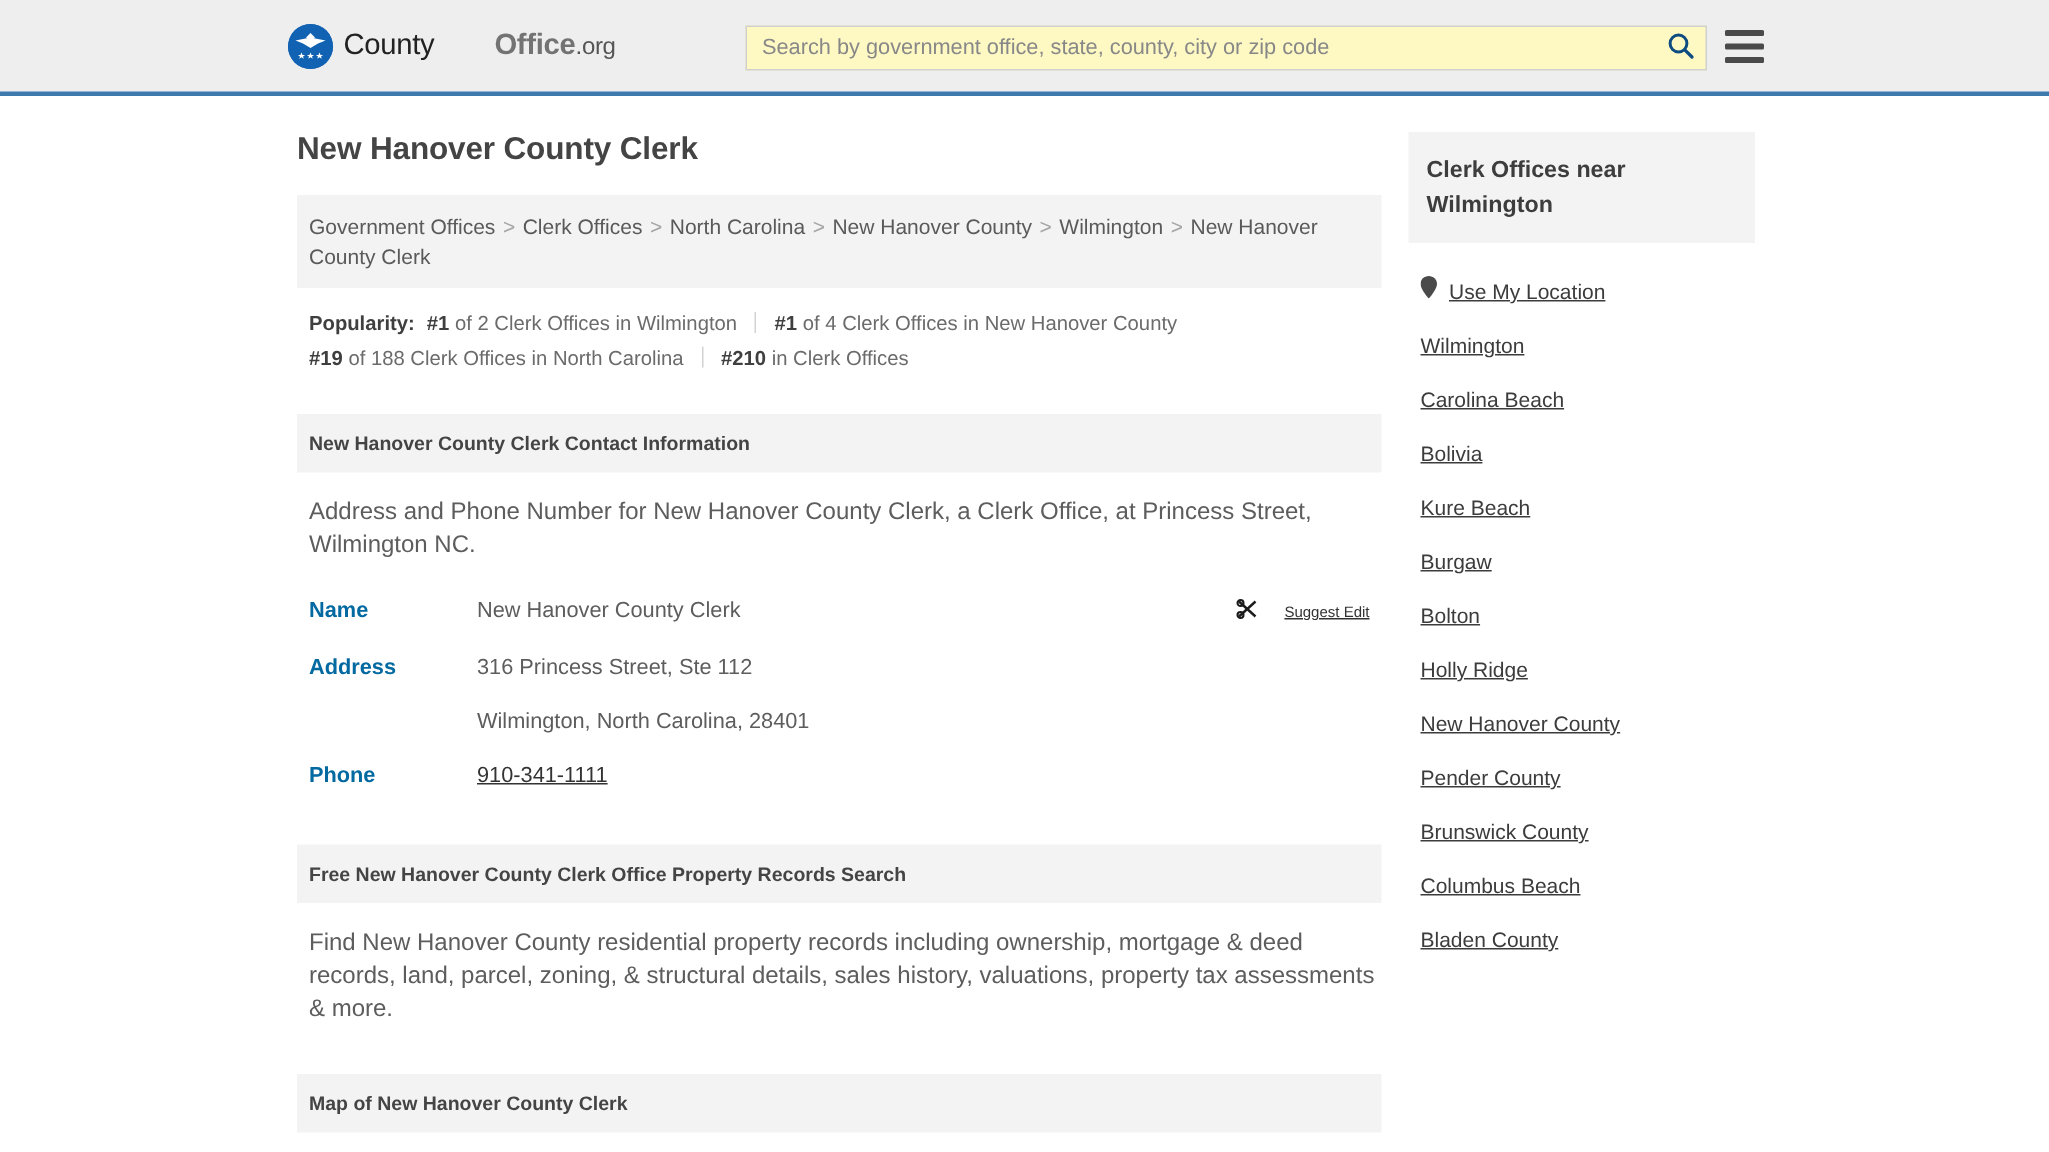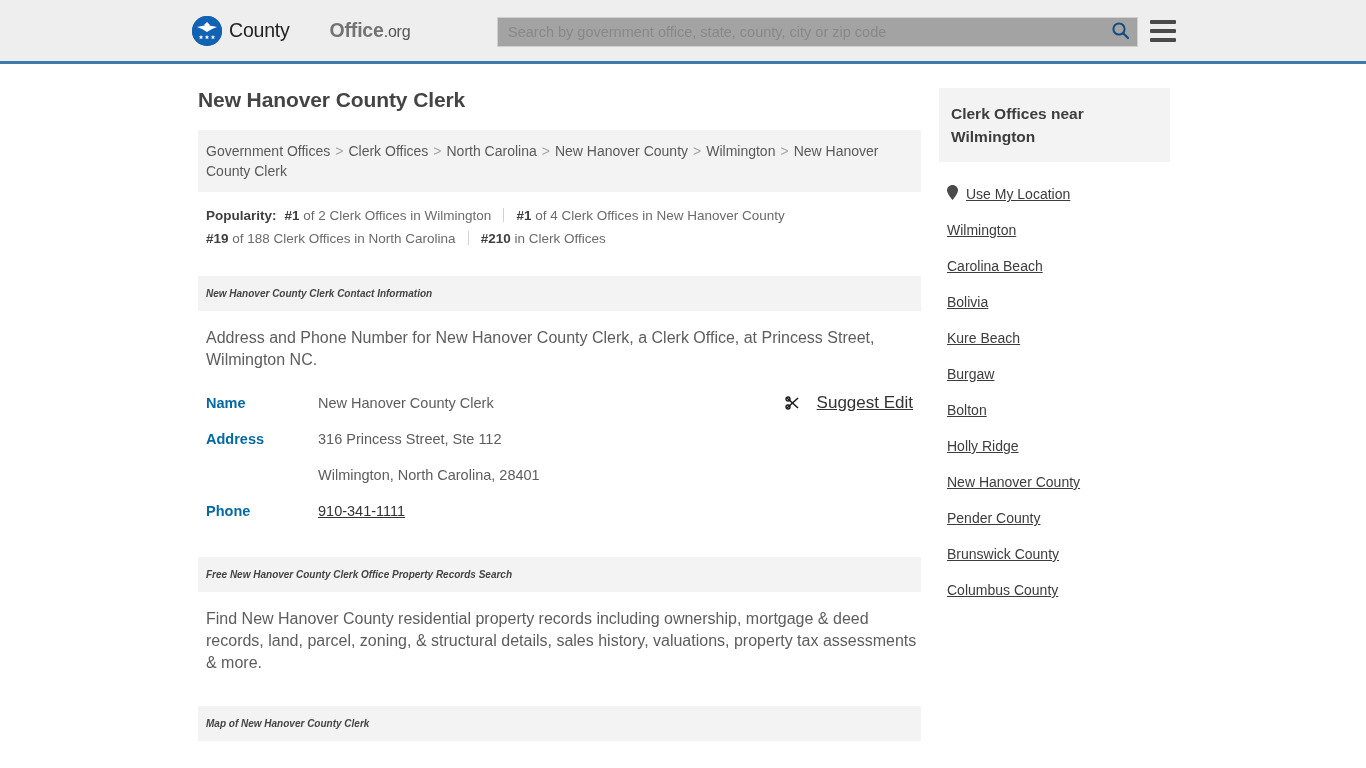--- a/index.html
+++ b/index.html
@@ -45,21 +45,21 @@
   .logo-text .lt-county { color: #222222; }
   .logo-text .lt-office { color: #737373; font-weight: bold; margin-left: 40px; }
   .logo-text .lt-org { color: #555555; font-size: 16px; }
 
   .search-wrap {
     position: absolute;
     left: 497px;
     top: 17px;
     width: 641px;
     height: 30px;
-    background: #a3a3a3;
+    background: #fef9c3;
     border: 1px solid #cfcfcf;
     display: flex;
     align-items: flex-start;
   }
   .search-input {
     flex: 1;
     border: none;
     outline: none;
     background: transparent;
     font-family: "Liberation Sans", sans-serif;
@@ -144,25 +144,24 @@
     display: inline-block;
     border-left: 1px solid #d2d2d2;
     height: 14px;
     margin: 0 12px -2px 12px;
   }
 
   
   .sec-bar {
     background: #f3f3f3;
     padding: 12px 8px;
-    font-size: 10px;
+    font-size: 13px;
     font-weight: bold;
     color: #444444;
     margin-top: 20px;
-    font-style: italic;
   }
   .sec-desc {
     padding: 16px 8px 8px 8px;
     font-size: 16px;
     line-height: 22px;
     color: #5d5d5d;
   }
 
   
   .contact-table {
@@ -179,21 +178,21 @@
   .contact-table td.lbl {
     font-weight: bold;
     color: #0369a1;
     width: 112px;
     white-space: nowrap;
   }
   .contact-table td.val { color: #5d5d5d; }
   .contact-table td.act { text-align: right; white-space: nowrap; }
   .suggest-edit {
     color: #333333;
-    font-size: 17px;
+    font-size: 10px;
     text-decoration: underline;
     margin-left: 12px;
   }
   .phone-link {
     color: #333333;
     text-decoration: underline;
     font-size: 14.5px;
   }
 
   
@@ -394,19 +393,22 @@
       <div class="side-item">
         <a href="#">New Hanover County</a>
       </div>
       <div class="side-item">
         <a href="#">Pender County</a>
       </div>
       <div class="side-item">
         <a href="#">Brunswick County</a>
       </div>
       <div class="side-item">
-        <a href="#">Columbus County</a>
+        <a href="#">Columbus Beach</a>
+      </div>
+      <div class="side-item">
+        <a href="#">Bladen County</a>
       </div>
 
     </div>
   </div>
 
 </div>
 
 </body></html>

